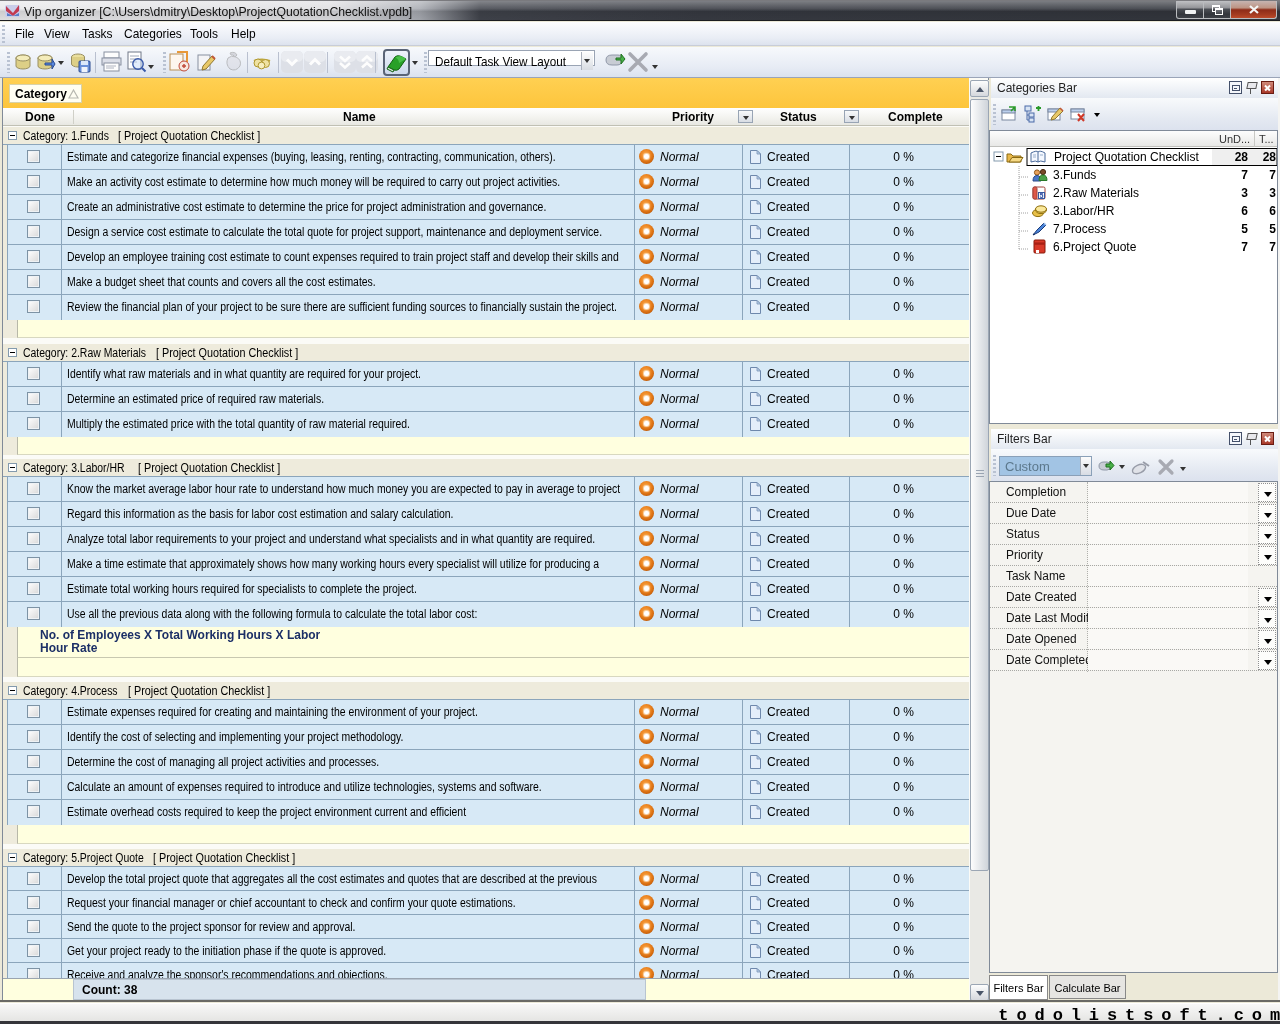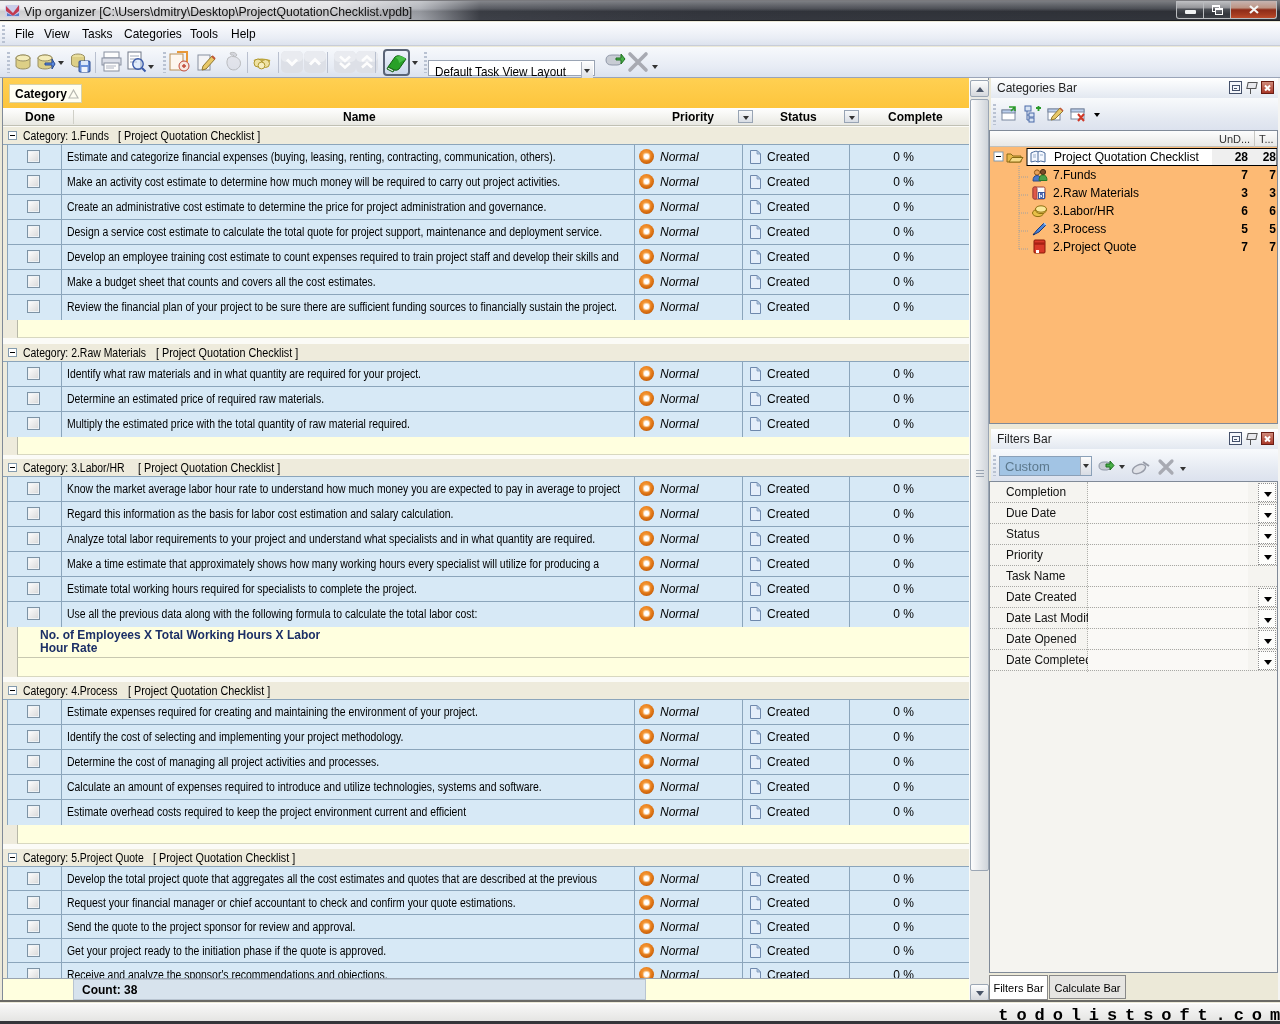--- a/index.html
+++ b/index.html
@@ -25,21 +25,21 @@
   background:linear-gradient(#fdfdfe, #e9edf5 70%, #dde3ee); border-bottom:1px solid #c8cdd8; }
 #menubar .mi { position:absolute; top:4px; font-size:13px; color:#000; transform:scaleX(.92); transform-origin:left; }
 
 #toolbar { position:absolute; left:0; top:47px; width:1280px; height:31px;
   background:linear-gradient(#f7f9fc, #e6ebf4 70%, #dbe2ee); border-bottom:1px solid #9aa4b8; }
 .grip { position:absolute; top:5px; width:3px; height:21px;
   background:repeating-linear-gradient(to bottom, #b9c2d2 0 2px, transparent 2px 4px); }
 .tsep { position:absolute; top:5px; width:1px; height:21px; background:#b9c0cf; }
 .tbtn { position:absolute; top:3px; width:24px; height:24px; }
 .caret { position:absolute; width:0; height:0; border-left:3px solid transparent; border-right:3px solid transparent; border-top:4px solid #333; }
-#combo { position:absolute; left:428px; top:50px; width:167px; height:16px; background:#fff; border:1px solid #9aa4b4;margin-top:10px; }
+#combo { position:absolute; left:428px; top:50px; width:167px; height:16px; background:#fff; border:1px solid #9aa4b4; }
 #combo .ct { position:absolute; left:6px; top:3px; font-size:13px; color:#000; display:inline-block; transform:scaleX(.9); transform-origin:left; white-space:nowrap; }
 #combo .cb { position:absolute; right:1px; top:1px; width:12px; height:18px; background:linear-gradient(#fdfdfd,#d8dce2); border-left:1px solid #aab0bc; }
 
 #grid { position:absolute; left:2px; top:78px; width:987px; height:923px; background:#fbfbf7; border:1px solid #808a98; border-top:none; }
 #goldband { position:absolute; left:0; top:0; width:966px; height:30px; background:linear-gradient(#ffd052,#fdc53c); }
 #catbtn { position:absolute; left:6px; top:6px; width:73px; height:19px; background:#fffef2; border:1px solid #d8d2a8; font-size:12px; font-weight:bold; padding:2px 0 0 5px; }
 #hdrrow { position:absolute; left:0; top:30px; width:966px; height:18px; background:linear-gradient(#ffffff,#f2f2ee 60%,#e8e8e2); border-bottom:1px solid #c0c0b4; }
 .hlabel { position:absolute; top:2px; font-size:12px; font-weight:bold; color:#000; }
 #gridbody { position:absolute; left:0; top:49px; width:966px; height:851px; background:#eeebdc; }
 .grow { position:relative; height:17px; background:#eeebdc; font-size:12px; }
@@ -84,21 +84,21 @@
 .restico:after { content:""; position:absolute; left:2px; top:3px; width:6px; height:4px; border:1px solid #44506a; }
 .restico:before { content:""; position:absolute; left:4px; top:5.5px; width:3px; height:1.5px; background:#44506a; z-index:1; }
 .pinico { width:11px; height:13px; position:relative; }
 .pinico:before { content:""; position:absolute; left:1px; top:1px; width:8px; height:5px; border:1px solid #555; background:#e8e8ec; transform:skewX(-12deg); }
 .pinico:after { content:""; position:absolute; left:4px; top:7px; width:1px; height:6px; background:#555; }
 .clico { width:13px; height:13px; background:linear-gradient(#d08a7a,#a83828); border:1px solid #6a1c12; position:relative; }
 .clico:before, .clico:after { content:""; position:absolute; left:2px; top:4.6px; width:7px; height:1.8px; background:#fff; }
 .clico:before { transform:rotate(45deg); } .clico:after { transform:rotate(-45deg); }
 .ptool { position:absolute; left:0; width:287px; height:33px; background:linear-gradient(#f8fafc,#e3e8f1 70%,#dce2ee); border-bottom:1px solid #aab2c0; }
 
-#tree { position:absolute; left:-2px; top:52px; width:289px; height:294px; background:#fdba74; border:1px solid #808a98; }
+#tree { position:absolute; left:-2px; top:52px; width:289px; height:294px; background:#ffffff; border:1px solid #808a98; }
 #treehdr { position:absolute; left:0; top:0; width:287px; height:16px; background:linear-gradient(#fdfdfd,#e8e8e6); border-bottom:1px solid #c0c0bc; font-size:11px; color:#333; }
 .titem { position:absolute; font-size:12px; font-weight:normal; white-space:nowrap; }
 .tnum { position:absolute; font-size:12px; font-weight:bold; text-align:right; }
 
 #filters { position:absolute; left:-2px; top:403px; width:289px; height:492px; background:#f5f4f0; border:1px solid #808a98; }
 .frow { position:absolute; left:0; width:287px; height:21px; border-bottom:1px dotted #a8a8a4; }
 .frow .fl { position:absolute; left:16px; top:3px; font-size:12.5px; color:#111; width:84px; overflow:hidden; white-space:nowrap; }
 .frow .fl b { font-weight:normal; display:inline-block; transform:scaleX(.95); transform-origin:left; white-space:nowrap; }
 .frow .fv { position:absolute; left:98px; top:0; width:160px; height:20px; background:#faf9f6; }
 .fdd { position:absolute; right:1px; top:1px; width:18px; height:19px; background:#fdfdfb; border:1px dotted #909090; }
@@ -868,33 +868,33 @@
 
         <g transform="translate(40,2)">
           <path d="M1 3 Q7 0 8 2 Q10 0 15 3 L15 12 Q10 10 8 12 Q6 10 1 12 Z" fill="#f4f8ff" stroke="#4a6a9a"></path>
           <line x1="8" y1="2" x2="8" y2="12" stroke="#4a6a9a"></line>
           <path d="M3 5 L6 5 M3 7 L6 7 M10 5 L13 5" stroke="#9ab0cc"></path>
         </g>
       </svg>
       <div class="titem" style="left:64px;top:19px">Project Quotation Checklist</div>
       <div class="tnum" style="left:218px;top:19px;width:40px">28</div>
       <div class="tnum" style="left:264px;top:19px;width:22px">28</div>
-      <div class="titem" style="left:63px;top:37px">7.Funds</div>
+      <div class="titem" style="left:63px;top:37px">3.Funds</div>
       <div class="tnum" style="left:218px;top:37px;width:40px">7</div>
       <div class="tnum" style="left:264px;top:37px;width:22px">7</div>
       <div class="titem" style="left:63px;top:55px">2.Raw Materials</div>
       <div class="tnum" style="left:218px;top:55px;width:40px">3</div>
       <div class="tnum" style="left:264px;top:55px;width:22px">3</div>
       <div class="titem" style="left:63px;top:73px">3.Labor/HR</div>
       <div class="tnum" style="left:218px;top:73px;width:40px">6</div>
       <div class="tnum" style="left:264px;top:73px;width:22px">6</div>
-      <div class="titem" style="left:63px;top:91px">3.Process</div>
+      <div class="titem" style="left:63px;top:91px">7.Process</div>
       <div class="tnum" style="left:218px;top:91px;width:40px">5</div>
       <div class="tnum" style="left:264px;top:91px;width:22px">5</div>
-      <div class="titem" style="left:63px;top:109px">2.Project Quote</div>
+      <div class="titem" style="left:63px;top:109px">6.Project Quote</div>
       <div class="tnum" style="left:218px;top:109px;width:40px">7</div>
       <div class="tnum" style="left:264px;top:109px;width:22px">7</div>
       <svg width="24" height="110" style="position:absolute;left:40px;top:38px">
 
         <g transform="translate(2,0)">
           <circle cx="5" cy="3.5" r="2.6" fill="#e8a25c" stroke="#905818"></circle>
           <path d="M1 12 Q1 6.5 5 6.5 Q9 6.5 9 12 Z" fill="#4a78c8" stroke="#2a4a88"></path>
           <circle cx="11" cy="3" r="2.6" fill="#7a4a28" stroke="#4a2a10"></circle>
           <path d="M7 11.5 Q7 6 11 6 Q15 6 15 11.5 Z" fill="#4aa048" stroke="#287828"></path>
         </g>

